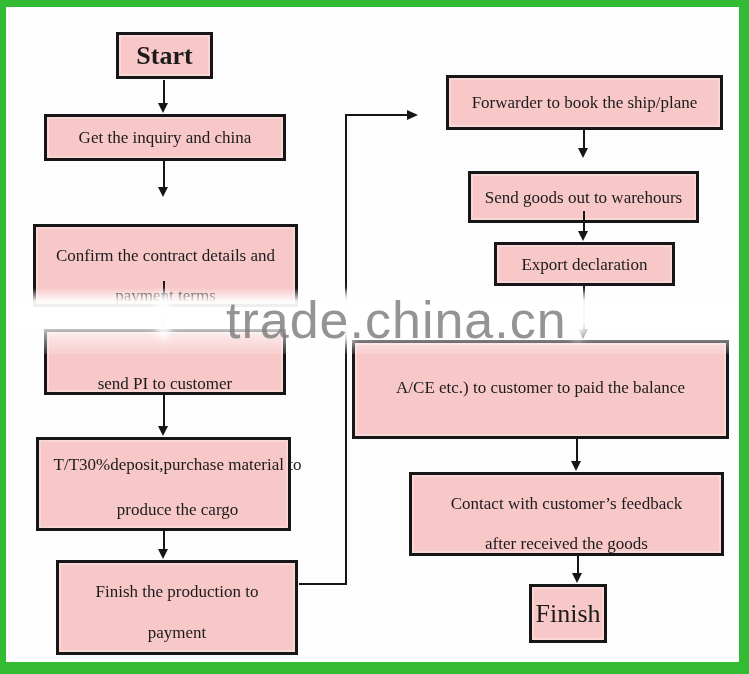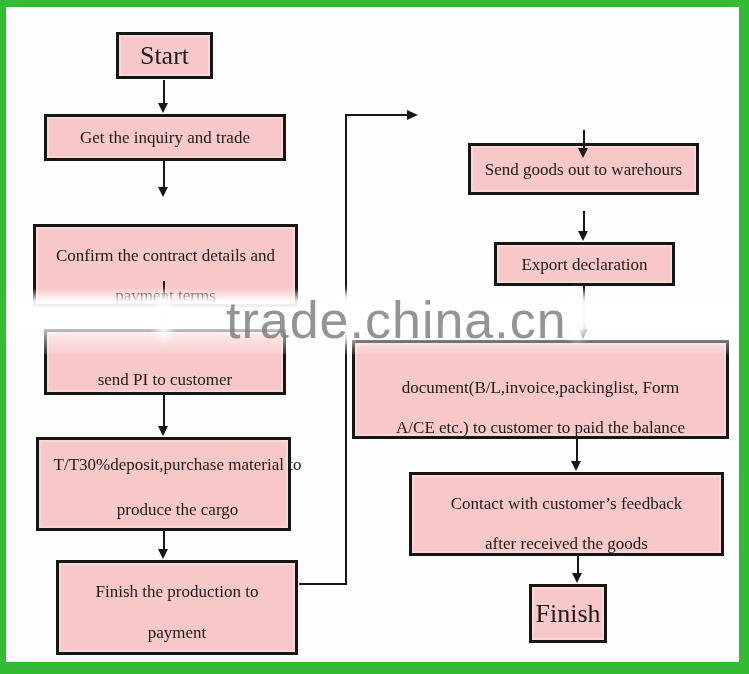--- a/index.html
+++ b/index.html
@@ -65,57 +65,59 @@
     color:rgba(125,125,125,0.82);
     pointer-events:none;white-space:nowrap;
   }
 </style>
 </head>
 <body>
 
 <div id="stage">
 
   <div class="node terminal" style="left:110px;top:25px;width:97px;height:47px;">
-    <span class="ln" style="line-height:26px;">Start</span>
+    <span class="ln" style="line-height:26px;font-weight:bold;">Start</span>
   </div>
 
   <div class="node" style="left:38px;top:107px;width:242px;height:47px;">
-    <span class="ln">Get the inquiry and trade</span>
+    <span class="ln">Get the inquiry and china</span>
   </div>
 
   <div class="node" style="left:27px;top:191px;width:265px;height:83px;justify-content:flex-start;padding-top:20px;row-gap:23px;margin-top:26px;">
     <span class="ln">Confirm the contract details and</span>
     <span class="ln">payment terms</span>
   </div>
 
-  <div class="node" style="left:38px;top:322px;width:242px;height:66px;justify-content:center;padding-top:34px;">
+  <div class="node" style="left:38px;top:322px;width:242px;height:66px;justify-content:flex-end;padding-top:34px;">
     <span class="ln">send PI to customer</span>
   </div>
 
   <div class="node" style="left:30px;top:430px;width:255px;height:94px;justify-content:flex-start;padding-top:16px;row-gap:28px;padding-left:28px;">
     <span class="ln">T/T30%deposit,purchase material to</span>
     <span class="ln">produce the cargo</span>
   </div>
 
   <div class="node" style="left:50px;top:553px;width:242px;height:95px;justify-content:flex-start;padding-top:20px;row-gap:24px;">
     <span class="ln">Finish the production to</span>
     <span class="ln">payment</span>
   </div>
 
+  <div class="node" style="left:440px;top:68px;width:277px;height:55px;">
+    <span class="ln">Forwarder to book the ship/plane</span>
+  </div>
 
-  <div class="node" style="left:462px;top:136px;width:231px;height:52px;">
+  <div class="node" style="left:462px;top:164px;width:231px;height:52px;">
     <span class="ln">Send goods out to warehours</span>
   </div>
 
   <div class="node" style="left:488px;top:235px;width:181px;height:44px;">
     <span class="ln">Export declaration</span>
   </div>
 
   <div class="node" style="left:346px;top:333px;width:377px;height:99px;justify-content:flex-start;padding-top:36px;row-gap:23px;">
-    <span class="ln">document(B/L,invoice,packinglist, Form</span>
     <span class="ln">A/CE etc.) to customer to paid the balance</span>
   </div>
 
   <div class="node" style="left:403px;top:465px;width:315px;height:84px;justify-content:flex-start;padding-top:20px;row-gap:23px;">
     <span class="ln">Contact with customer’s feedback</span>
     <span class="ln">after received the goods</span>
   </div>
 
   <div class="node terminal" style="left:523px;top:577px;width:78px;height:59px;">
     <span class="ln" style="line-height:26px;">Finish</span>

